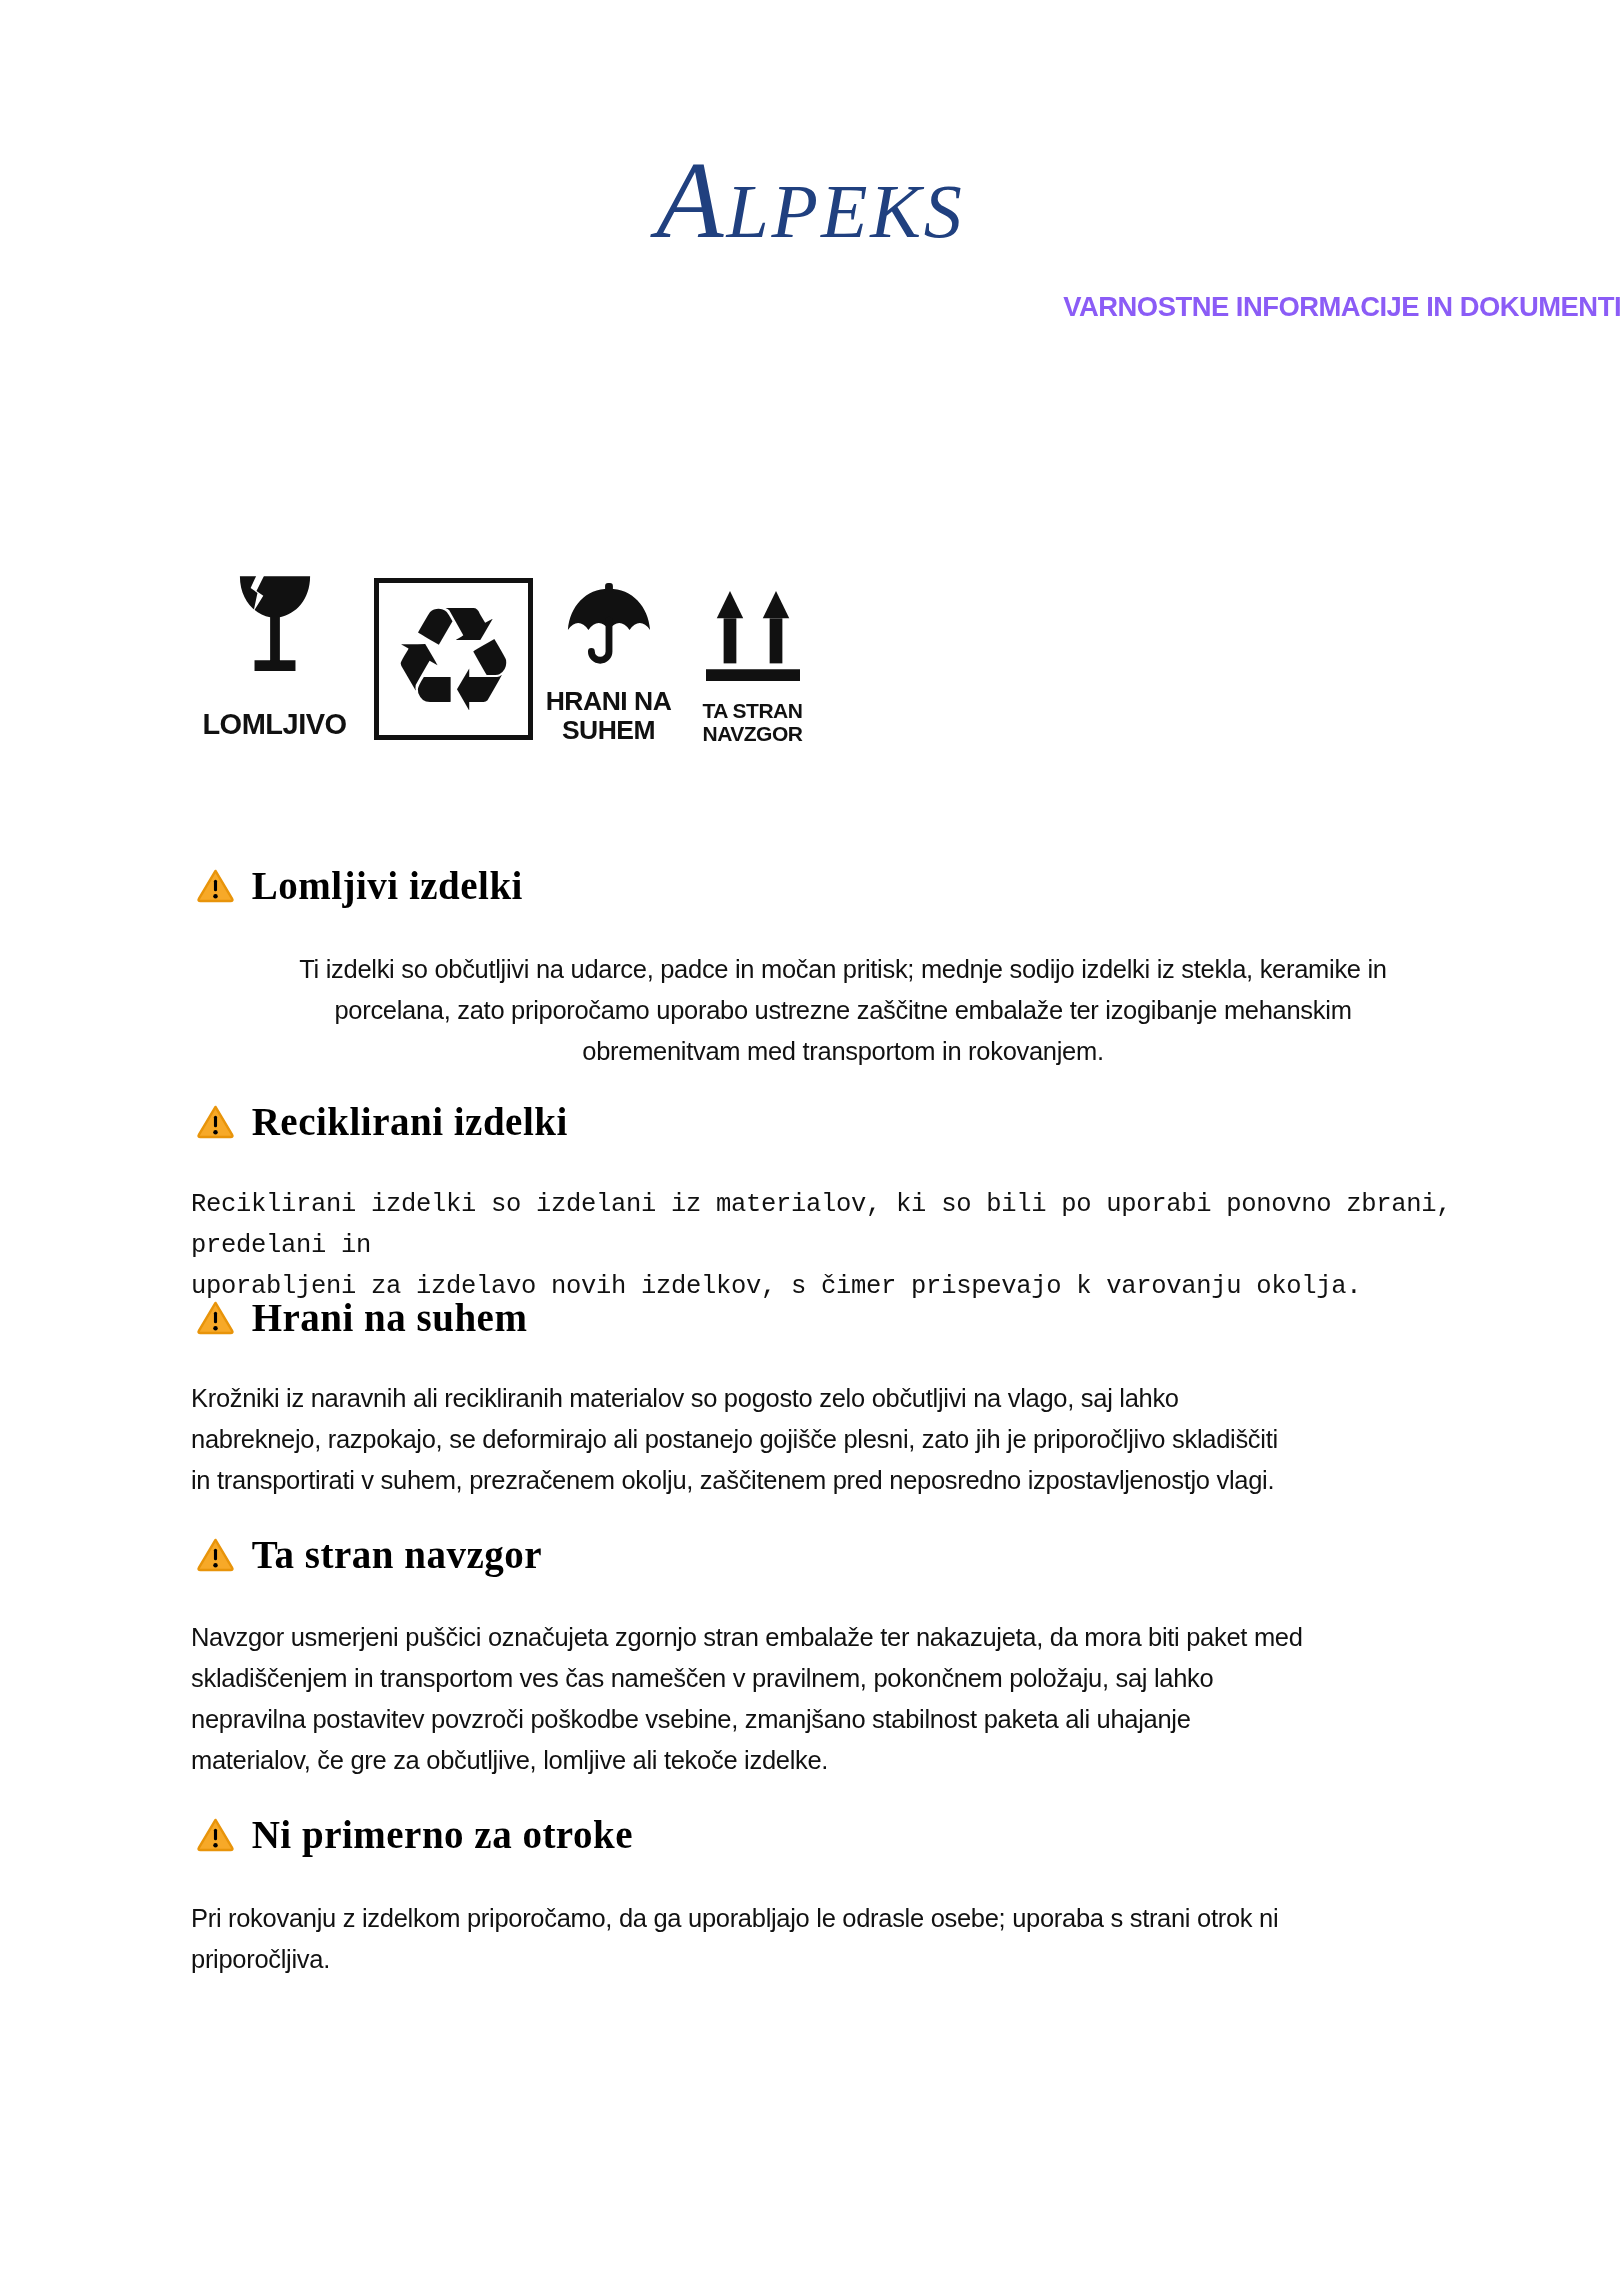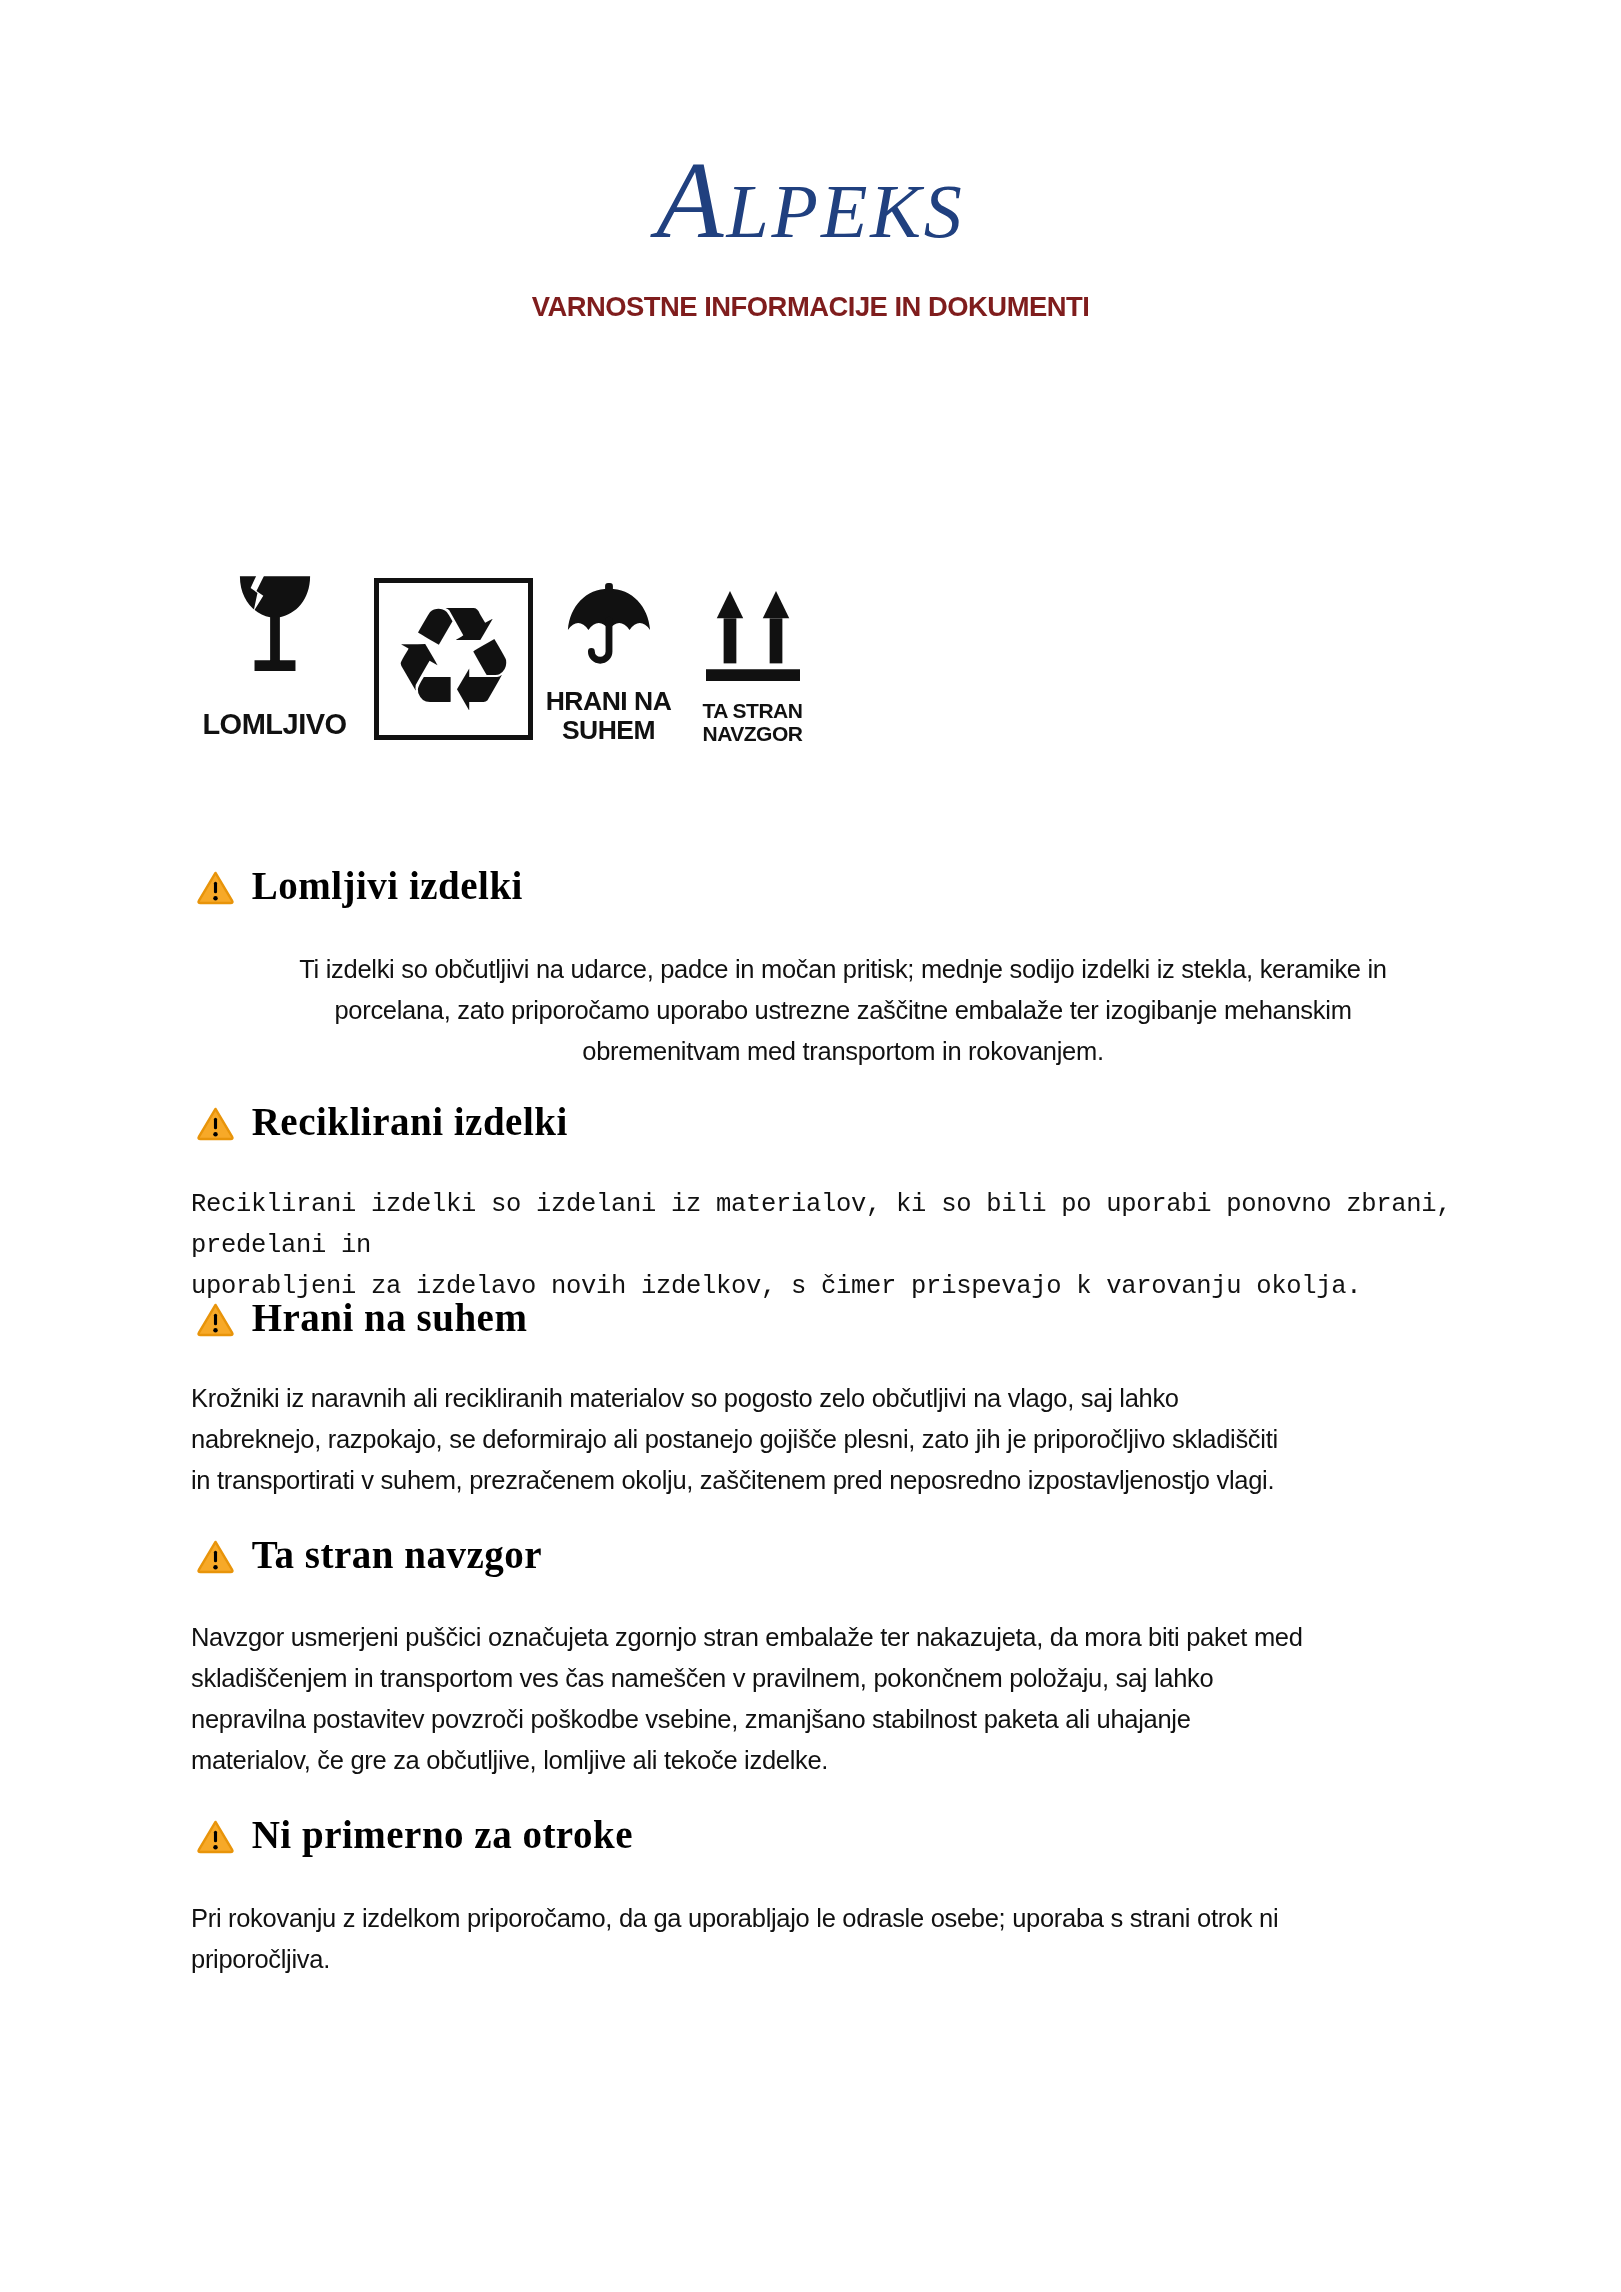--- a/index.html
+++ b/index.html
@@ -29,25 +29,25 @@
   }
   .logo-a   { font-size: 110px; }
   .logo-rest{ font-size: 76px; }
 
   
   .doc-title {
     position: absolute;
     top: 291px;
     left: 0;
     width: 100%;
-    text-align: center;
+    text-align: right;
     font-weight: bold;
     font-size: 27.4px;
     letter-spacing: -0.5px;
-    color: #7f1d1d;
+    color: #8b5cf6;
   }
 
   
   .body-text {
     position: absolute;
     left: 191px;
     width: 1304px;
     font-size: 25.5px;
     line-height: 41px;
     letter-spacing: -0.3px;
@@ -89,21 +89,21 @@
   .sym-dry { left: 535px; top: 581px; width: 147px; }
   .sym-dry .sym-label { font-size: 26.5px; margin-top: 15.7px; }
   .sym-up  { left: 679px; top: 585px; width: 147px; }
   .sym-up .sym-label { font-size: 21px; margin-top: 15.7px; }
 
   
   .sec-heading {
     position: absolute;
     left: 196px;
     display: flex;
-    align-items: flex-end;
+    align-items: center;
     gap: 16.7px;
     margin: 0;
   }
   .sec-heading h2 {
     margin: 0;
     font-family: "Liberation Serif", serif;
     font-weight: bold;
     font-size: 39px;
     line-height: 1;
     color: #000;

